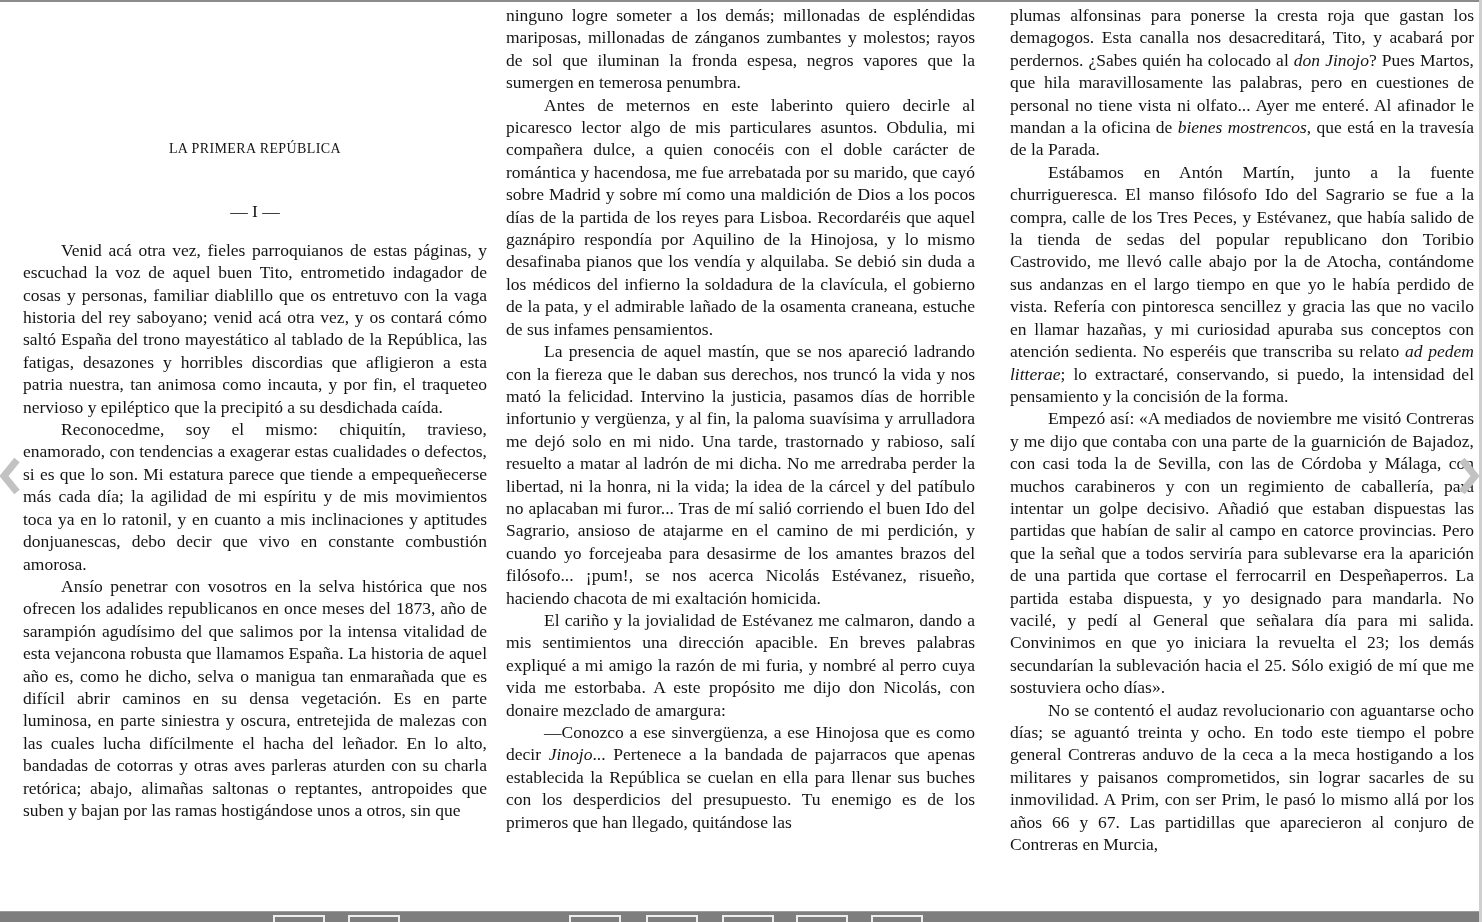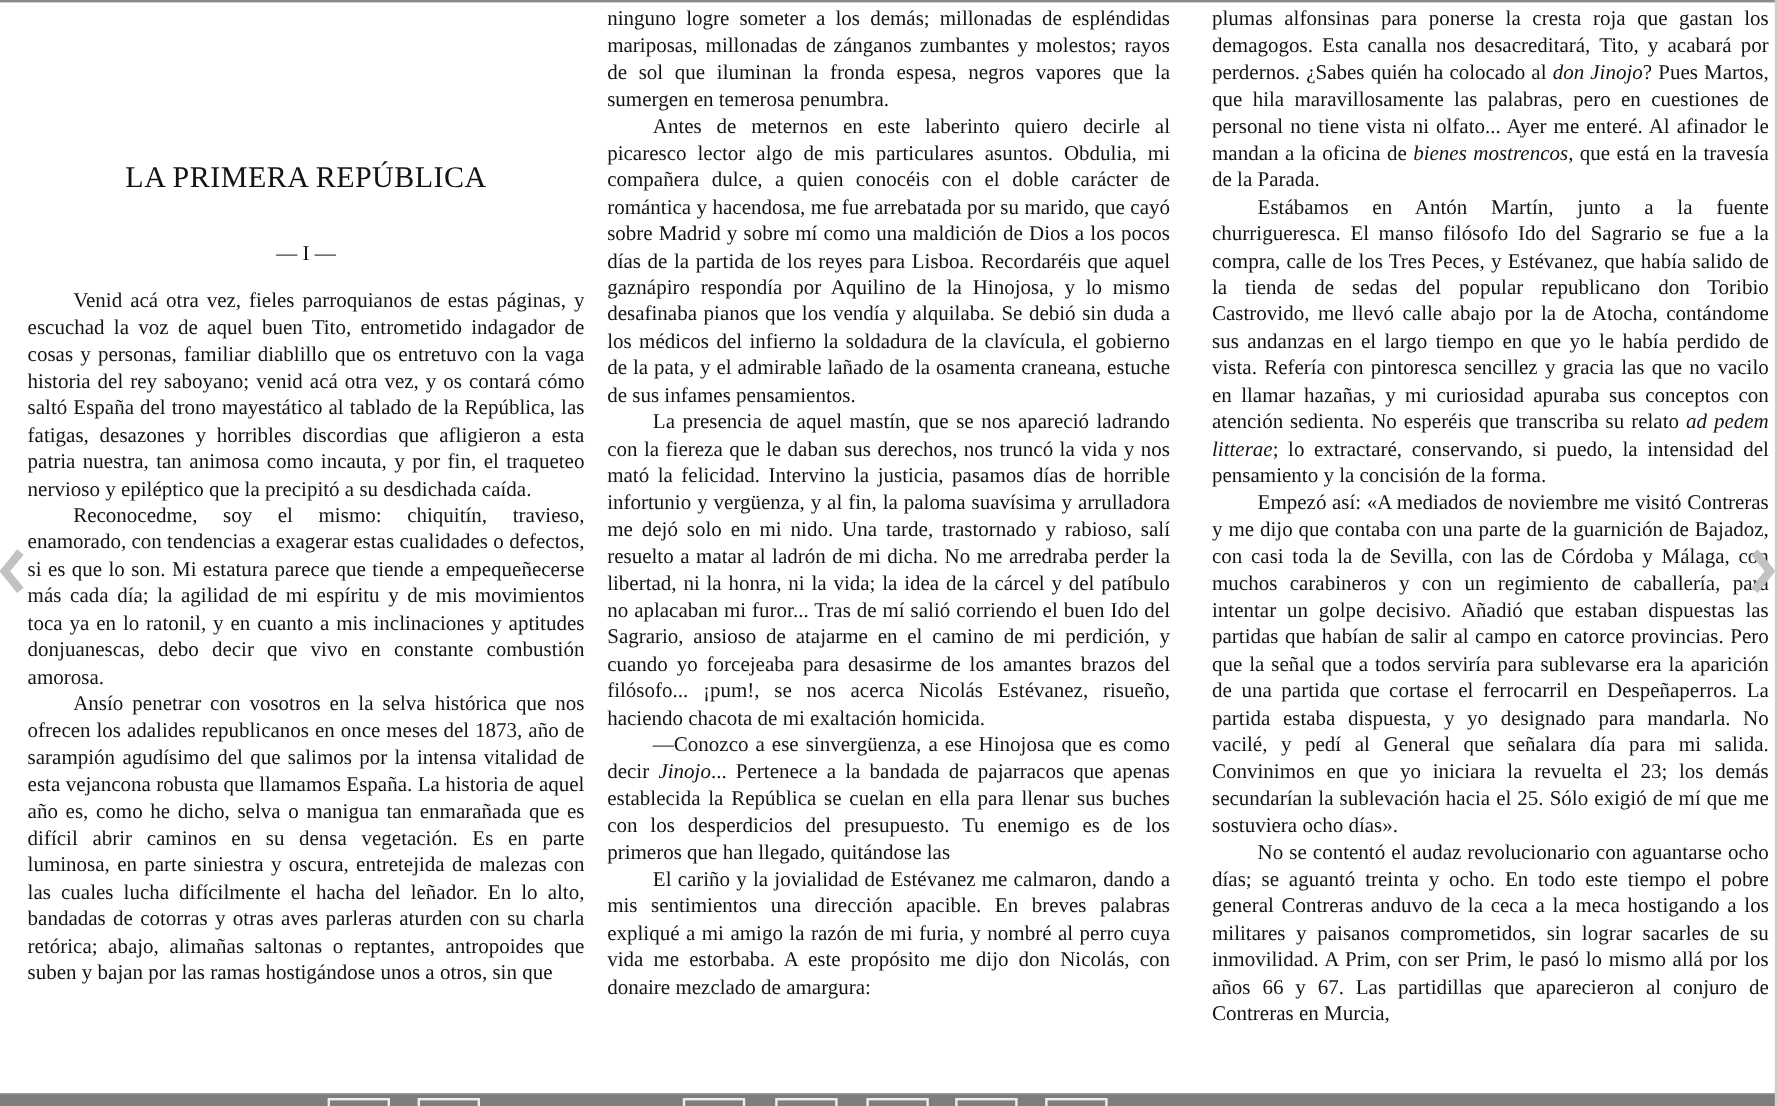--- a/index.html
+++ b/index.html
@@ -16,21 +16,21 @@
   .column {
     position:absolute; top:0; height:911px; overflow:hidden;
     text-align:justify; font-size:17.5px; line-height:22.4px;
     padding-top:4px; hyphens:auto;
   }
   #col-left  { left:23px;   width:464px; }
   #col-mid   { left:506px;  width:469px; }
   #col-right { left:1010px; width:464px; }
 
   .book-title {
-    text-align:center; font-size:25px; font-weight:normal;
+    text-align:center; font-size:14px; font-weight:normal;
     letter-spacing:0.4px; margin-top:134px; text-indent:0;
   }
   .chapter-heading {
     text-align:center; font-size:17.5px; font-weight:normal;
     margin-top:40px; margin-bottom:16px; text-indent:0;
   }
   .para { text-indent:38px; }
   .para.no-indent { text-indent:0; }
 
   .nav-arrow {
@@ -64,22 +64,22 @@
       <p class="para">Reconocedme, soy el mismo: chiquitín, travieso, enamorado, con tendencias a exagerar estas cualidades o defectos, si es que lo son. Mi estatura parece que tiende a empequeñecerse más cada día; la agilidad de mi espíritu y de mis movimientos toca ya en lo ratonil, y en cuanto a mis inclinaciones y aptitudes donjuanescas, debo decir que vivo en constante combustión amorosa.</p>
       <p class="para">Ansío penetrar con vosotros en la selva histórica que nos ofrecen los adalides republicanos en once meses del 1873, año de sarampión agudísimo del que salimos por la intensa vitalidad de esta vejancona robusta que llamamos España. La historia de aquel año es, como he dicho, selva o manigua tan enmarañada que es difícil abrir caminos en su densa vegetación. Es en parte luminosa, en parte siniestra y oscura, entretejida de malezas con las cuales lucha difícilmente el hacha del leñador. En lo alto, bandadas de cotorras y otras aves parleras aturden con su charla retórica; abajo, alimañas saltonas o reptantes, antropoides que suben y bajan por las ramas hostigándose unos a otros, sin que</p>
     </div>
 </div>
 
 <div class="column" id="col-mid">
   <div>
       <p class="para no-indent">ninguno logre someter a los demás; millonadas de espléndidas mariposas, millonadas de zánganos zumbantes y molestos; rayos de sol que iluminan la fronda espesa, negros vapores que la sumergen en temerosa penumbra.</p>
       <p class="para">Antes de meternos en este laberinto quiero decirle al picaresco lector algo de mis particulares asuntos. Obdulia, mi compañera dulce, a quien conocéis con el doble carácter de romántica y hacendosa, me fue arrebatada por su marido, que cayó sobre Madrid y sobre mí como una maldición de Dios a los pocos días de la partida de los reyes para Lisboa. Recordaréis que aquel gaznápiro respondía por Aquilino de la Hinojosa, y lo mismo desafinaba pianos que los vendía y alquilaba. Se debió sin duda a los médicos del infierno la soldadura de la clavícula, el gobierno de la pata, y el admirable lañado de la osamenta craneana, estuche de sus infames pensamientos.</p>
       <p class="para">La presencia de aquel mastín, que se nos apareció ladrando con la fiereza que le daban sus derechos, nos truncó la vida y nos mató la felicidad. Intervino la justicia, pasamos días de horrible infortunio y vergüenza, y al fin, la paloma suavísima y arrulladora me dejó solo en mi nido. Una tarde, trastornado y rabioso, salí resuelto a matar al ladrón de mi dicha. No me arredraba perder la libertad, ni la honra, ni la vida; la idea de la cárcel y del patíbulo no aplacaban mi furor... Tras de mí salió corriendo el buen Ido del Sagrario, ansioso de atajarme en el camino de mi perdición, y cuando yo forcejeaba para desasirme de los amantes brazos del filósofo... ¡pum!, se nos acerca Nicolás Estévanez, risueño, haciendo chacota de mi exaltación homicida.</p>
+      <p class="para">El cariño y la jovialidad de Estévanez me calmaron, dando a mis sentimientos una dirección apacible. En breves palabras expliqué a mi amigo la razón de mi furia, y nombré al perro cuya vida me estorbaba. A este propósito me dijo don Nicolás, con donaire mezclado de amargura:</p>
       <p class="para">—Conozco a ese sinvergüenza, a ese Hinojosa que es como decir <i>Jinojo</i>... Pertenece a la bandada de pajarracos que apenas establecida la República se cuelan en ella para llenar sus buches con los desperdicios del presupuesto. Tu enemigo es de los primeros que han llegado, quitándose las</p>
-      <p class="para">El cariño y la jovialidad de Estévanez me calmaron, dando a mis sentimientos una dirección apacible. En breves palabras expliqué a mi amigo la razón de mi furia, y nombré al perro cuya vida me estorbaba. A este propósito me dijo don Nicolás, con donaire mezclado de amargura:</p>
     </div>
 </div>
 
 <div class="column" id="col-right">
   <div>
       <p class="para no-indent">plumas alfonsinas para ponerse la cresta roja que gastan los demagogos. Esta canalla nos desacreditará, Tito, y acabará por perdernos. ¿Sabes quién ha colocado al <i>don Jinojo</i>? Pues Martos, que hila maravillosamente las palabras, pero en cuestiones de personal no tiene vista ni olfato... Ayer me enteré. Al afinador le mandan a la oficina de <i>bienes mostrencos</i>, que está en la travesía de la Parada.</p>
       <p class="para">Estábamos en Antón Martín, junto a la fuente churrigueresca. El manso filósofo Ido del Sagrario se fue a la compra, calle de los Tres Peces, y Estévanez, que había salido de la tienda de sedas del popular republicano don Toribio Castrovido, me llevó calle abajo por la de Atocha, contándome sus andanzas en el largo tiempo en que yo le había perdido de vista. Refería con pintoresca sencillez y gracia las que no vacilo en llamar hazañas, y mi curiosidad apuraba sus conceptos con atención sedienta. No esperéis que transcriba su relato <i>ad pedem litterae</i>; lo extractaré, conservando, si puedo, la intensidad del pensamiento y la concisión de la forma.</p>
       <p class="para">Empezó así: «A mediados de noviembre me visitó Contreras y me dijo que contaba con una parte de la guarnición de Bajadoz, con casi toda la de Sevilla, con las de Córdoba y Málaga, con muchos carabineros y con un regimiento de caballería, para intentar un golpe decisivo. Añadió que estaban dispuestas las partidas que habían de salir al campo en catorce provincias. Pero que la señal que a todos serviría para sublevarse era la aparición de una partida que cortase el ferrocarril en Despeñaperros. La partida estaba dispuesta, y yo designado para mandarla. No vacilé, y pedí al General que señalara día para mi salida. Convinimos en que yo iniciara la revuelta el 23; los demás secundarían la sublevación hacia el 25. Sólo exigió de mí que me sostuviera ocho días».</p>
       <p class="para">No se contentó el audaz revolucionario con aguantarse ocho días; se aguantó treinta y ocho. En todo este tiempo el pobre general Contreras anduvo de la ceca a la meca hostigando a los militares y paisanos comprometidos, sin lograr sacarles de su inmovilidad. A Prim, con ser Prim, le pasó lo mismo allá por los años 66 y 67. Las partidillas que aparecieron al conjuro de Contreras en Murcia,</p>
     </div>

